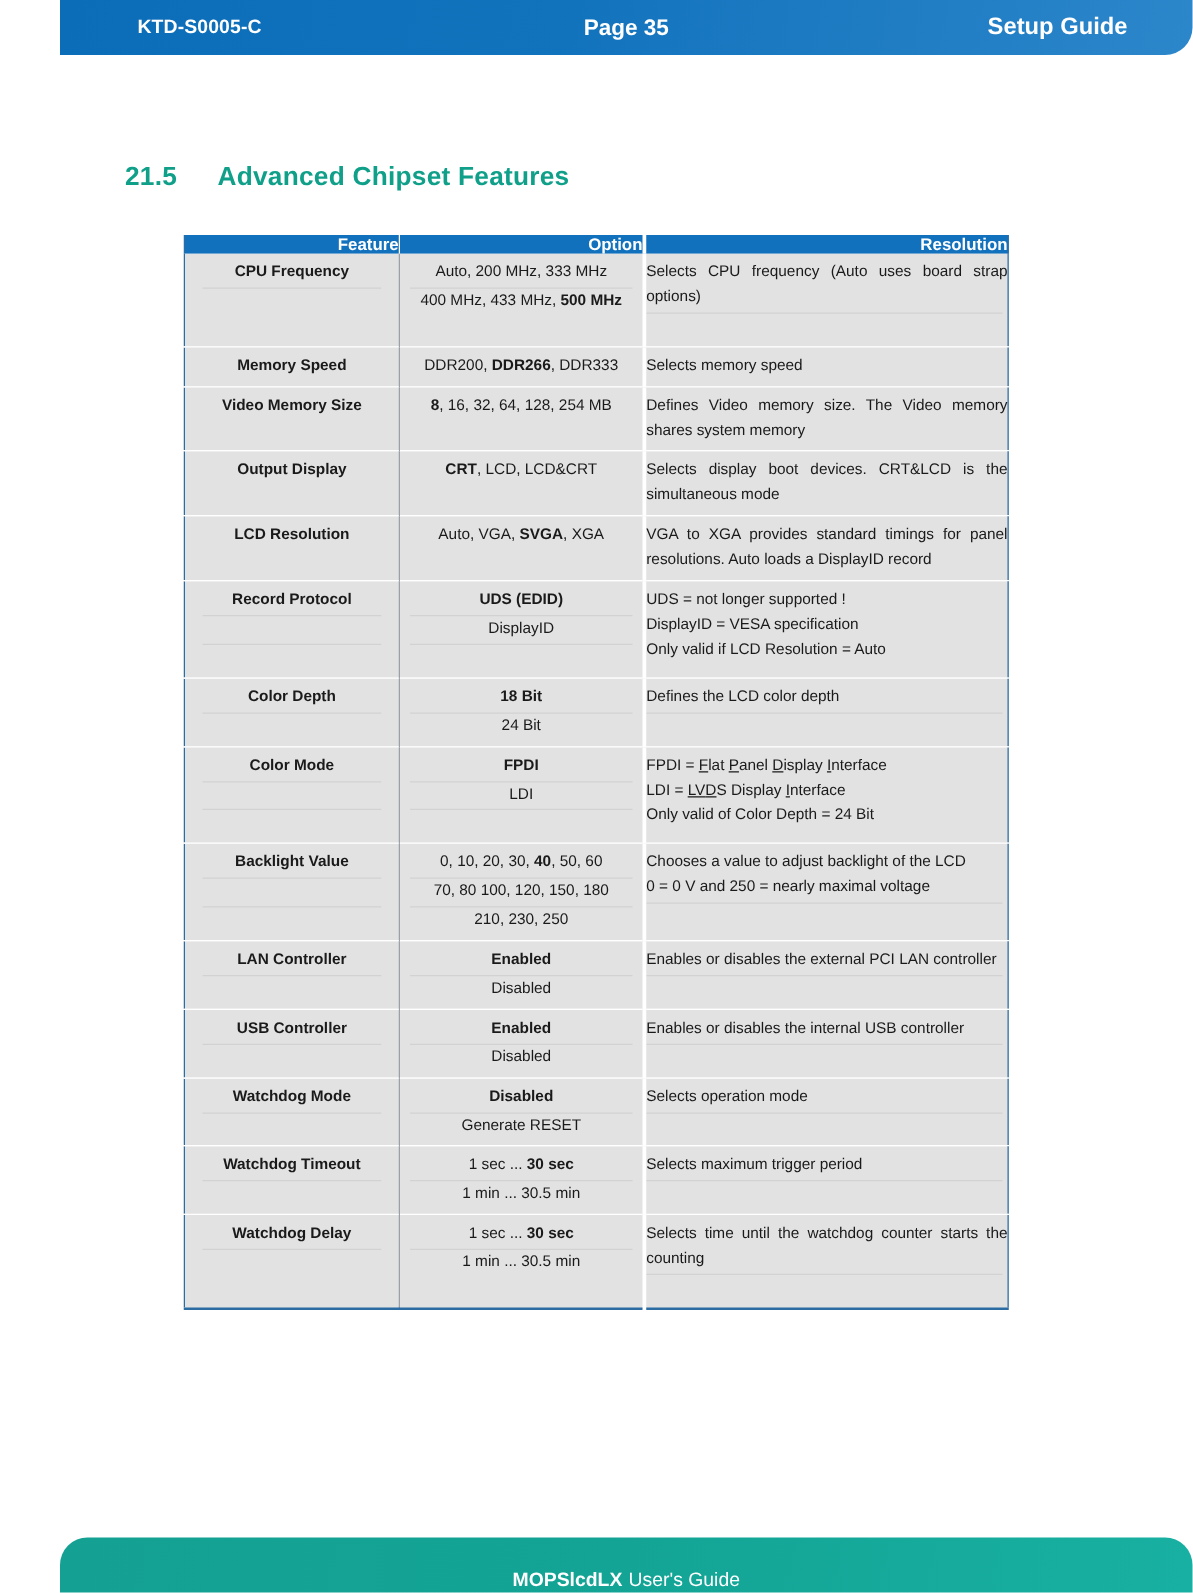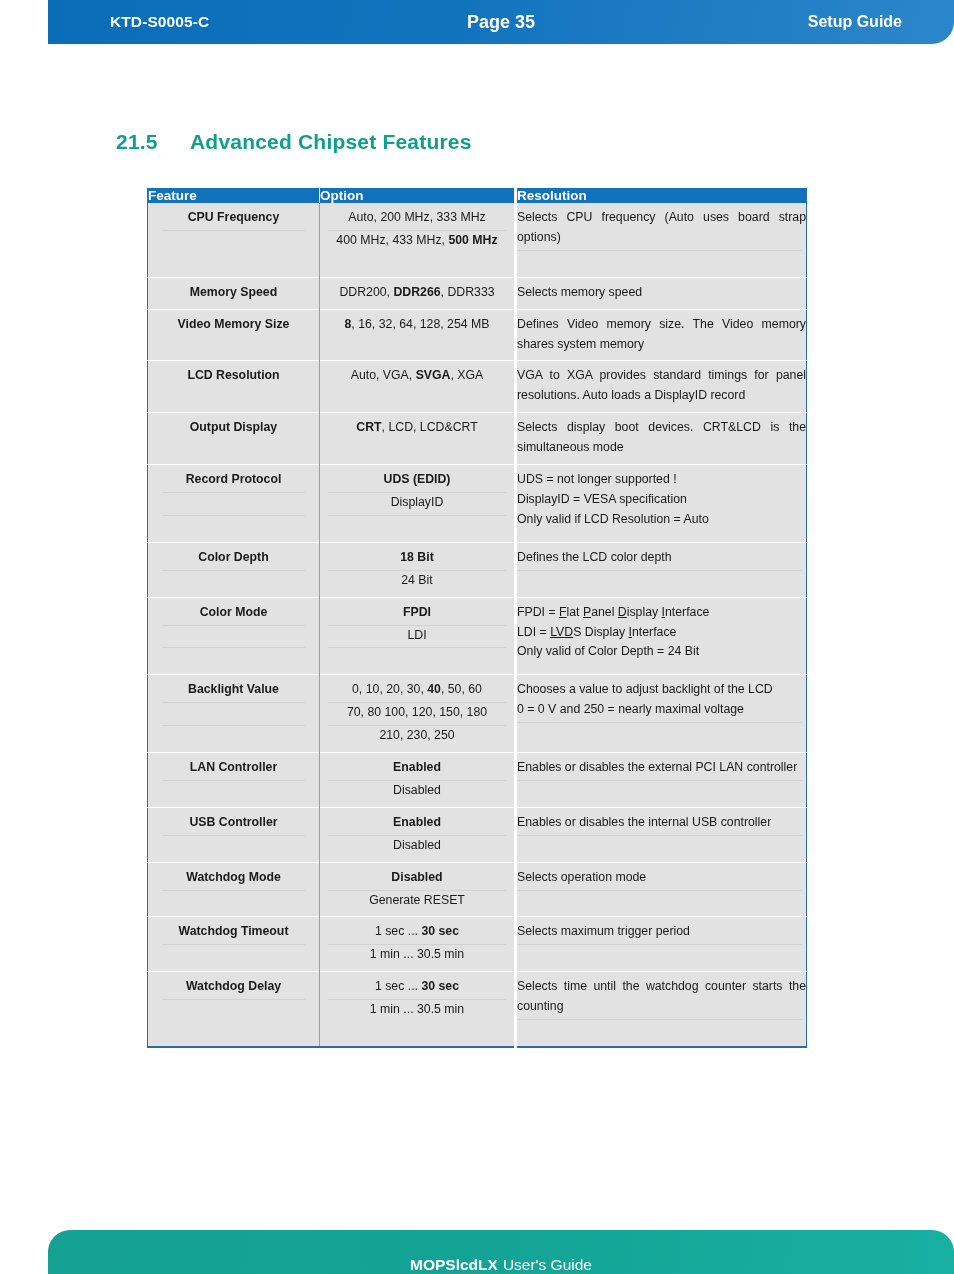--- a/index.html
+++ b/index.html
@@ -41,39 +41,38 @@
     position: absolute;
     left: 0;
     width: 100%;
     text-align: center;
     font-size: 18px;
     font-weight: bold;
   }
   #page-header .hdr-right {
     position: absolute;
     right: 52px;
-    font-size: 16px;
+    font-size: 19px;
     font-weight: bold;
   }
 
   
   #section-heading {
     position: absolute;
     left: 100px;
     top: 130px;
     color: #10a08a;
     font-size: 21px;
     font-weight: bold;
     letter-spacing: .2px;
     white-space: nowrap;
   }
   #section-heading .sec-num {
     display: inline-block;
     width: 74px;
-    margin-left: 16px;
   }
 
   
   #features-table {
     position: absolute;
     left: 147px;
     top: 188px;
     width: 659px;
     border-collapse: collapse;
     table-layout: fixed;
@@ -85,21 +84,21 @@
   #features-table col.c-option  { width: 196px; }
   #features-table col.c-desc    { width: 291px; }
 
   #features-table thead th {
     background: #1271bd;
     color: #ffffff;
     font-size: 13.5px;
     font-weight: bold;
     height: 14px;
     padding: 0;
-    text-align: left;
+    text-align: right;
     border: none;
   }
   #features-table thead th.th-feature { border-right: 1px solid #ffffff; }
   #features-table thead th.th-option  { border-right: 3px solid #ffffff; }
 
   #features-table tbody td {
     background: #e2e2e2;
     vertical-align: top;
     padding: 5px 0 6px 0;
     border-top: 1px solid #ffffff;
@@ -226,38 +225,38 @@
         </td>
         <td class="cell-option">
           <div class="opt-line"><b class="bold">8</b>, 16, 32, 64, 128, 254 MB</div>
         </td>
         <td class="cell-desc">
           <div class="desc-line">Defines Video memory size. The Video memory shares system memory</div>
         </td>
       </tr>
       <tr>
         <td class="cell-feature">
+          <div>Output Display</div>
+        </td>
+        <td class="cell-option">
+          <div class="opt-line"><b class="bold">CRT</b>, LCD, LCD&amp;CRT</div>
+        </td>
+        <td class="cell-desc">
+          <div class="desc-line">Selects display boot devices. CRT&amp;LCD is the simultaneous mode</div>
+        </td>
+      </tr>
+      <tr>
+        <td class="cell-feature">
           <div>LCD Resolution</div>
         </td>
         <td class="cell-option">
           <div class="opt-line">Auto, VGA, <b class="bold">SVGA</b>, XGA</div>
         </td>
         <td class="cell-desc">
           <div class="desc-line">VGA to XGA provides standard timings for panel resolutions. Auto loads a DisplayID record</div>
-        </td>
-      </tr>
-      <tr>
-        <td class="cell-feature">
-          <div>Output Display</div>
-        </td>
-        <td class="cell-option">
-          <div class="opt-line"><b class="bold">CRT</b>, LCD, LCD&amp;CRT</div>
-        </td>
-        <td class="cell-desc">
-          <div class="desc-line">Selects display boot devices. CRT&amp;LCD is the simultaneous mode</div>
         </td>
       </tr>
       <tr>
         <td class="cell-feature">
           <div>Record Protocol</div>
           <div class="sep-line"></div>
           <div>&nbsp;</div>
           <div class="sep-line"></div>
           <div>&nbsp;</div>
         </td>

